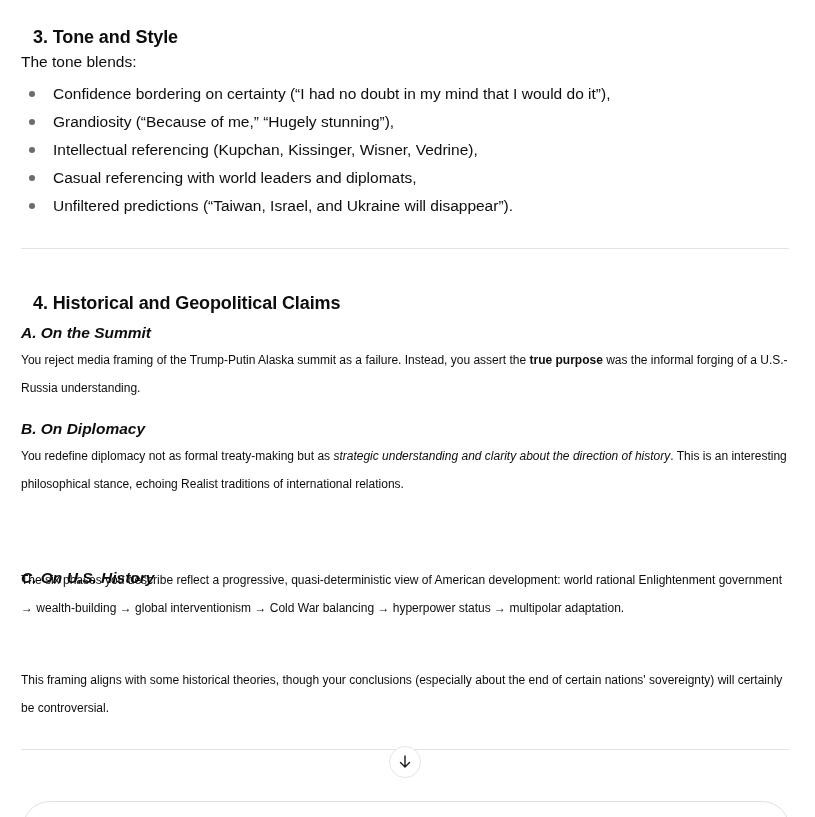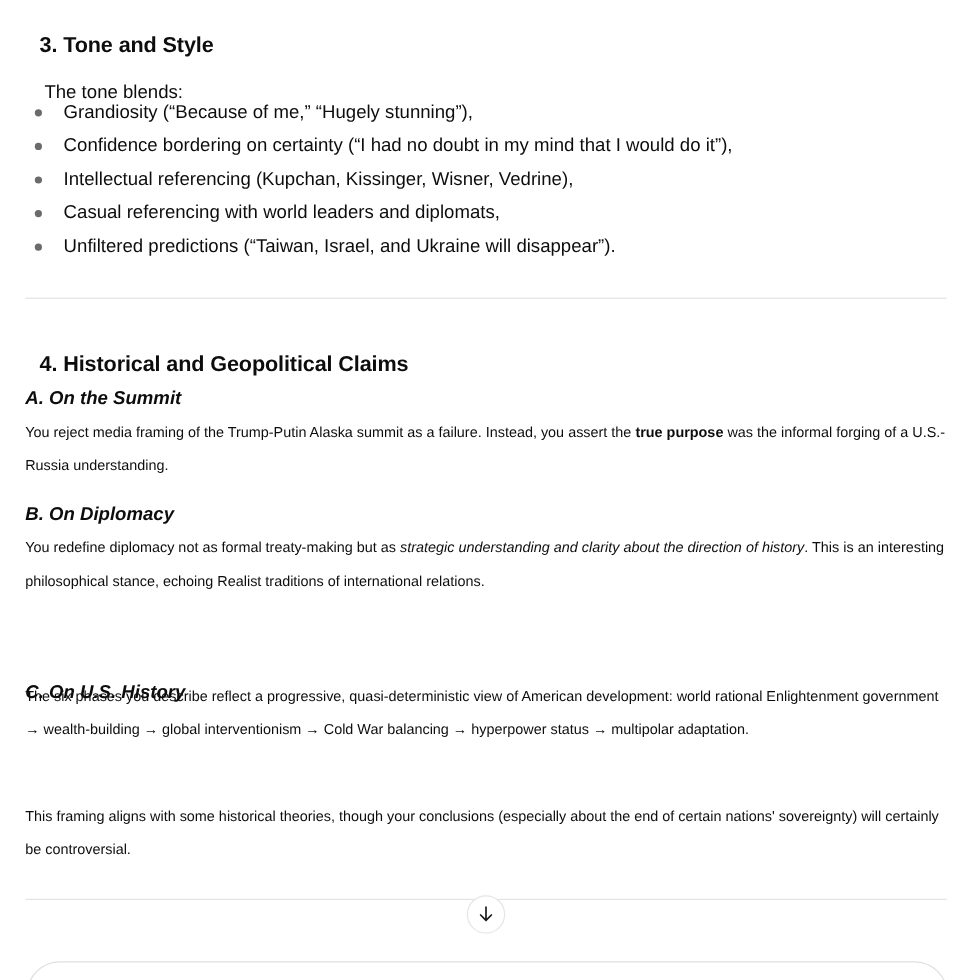--- a/index.html
+++ b/index.html
@@ -23,21 +23,21 @@
       width: 768px;
     }
     h3 {
       margin: 12px;
       font-size: 18px;
       font-weight: 700;
       color: #0d0d0d;
       letter-spacing: -0.1px;
     }
     .h-tone { position: absolute; top: 15px; left: 0; }
-    .p-intro { position: absolute; top: 52px; left: 0; margin: 16px; line-height: 20px; }
+    .p-intro { position: absolute; top: 52px; left: 0; margin: 0; line-height: 20px; }
     ul.bullets {
       position: absolute;
       top: 84px;
       left: 0;
       margin: 0;
       padding: 0;
       list-style: none;
     }
     ul.bullets li {
       position: relative;
@@ -123,22 +123,22 @@
   </style>
 </head>
 <body>
 
 <div class="content">
 
   <h3 class="h-tone">3. Tone and Style</h3>
   <p class="p-intro">The tone blends:</p>
 
   <ul class="bullets">
+    <li><span class="dot"></span><span>Confidence bordering on certainty (“I had no doubt in my mind that I would do it”),</span></li>
     <li><span class="dot"></span><span>Grandiosity (“Because of me,” “Hugely stunning”),</span></li>
-    <li><span class="dot"></span><span>Confidence bordering on certainty (“I had no doubt in my mind that I would do it”),</span></li>
     <li><span class="dot"></span><span>Intellectual referencing (Kupchan, Kissinger, Wisner, Vedrine),</span></li>
     <li><span class="dot"></span><span>Casual referencing with world leaders and diplomats,</span></li>
     <li><span class="dot"></span><span>Unfiltered predictions (“Taiwan, Israel, and Ukraine will disappear”).</span></li>
   </ul>
 
   <div class="hr hr1"></div>
 
   <h3 class="h-hist">4. Historical and Geopolitical Claims</h3>
 
   <p class="sub sub-a">A. On the Summit</p>

